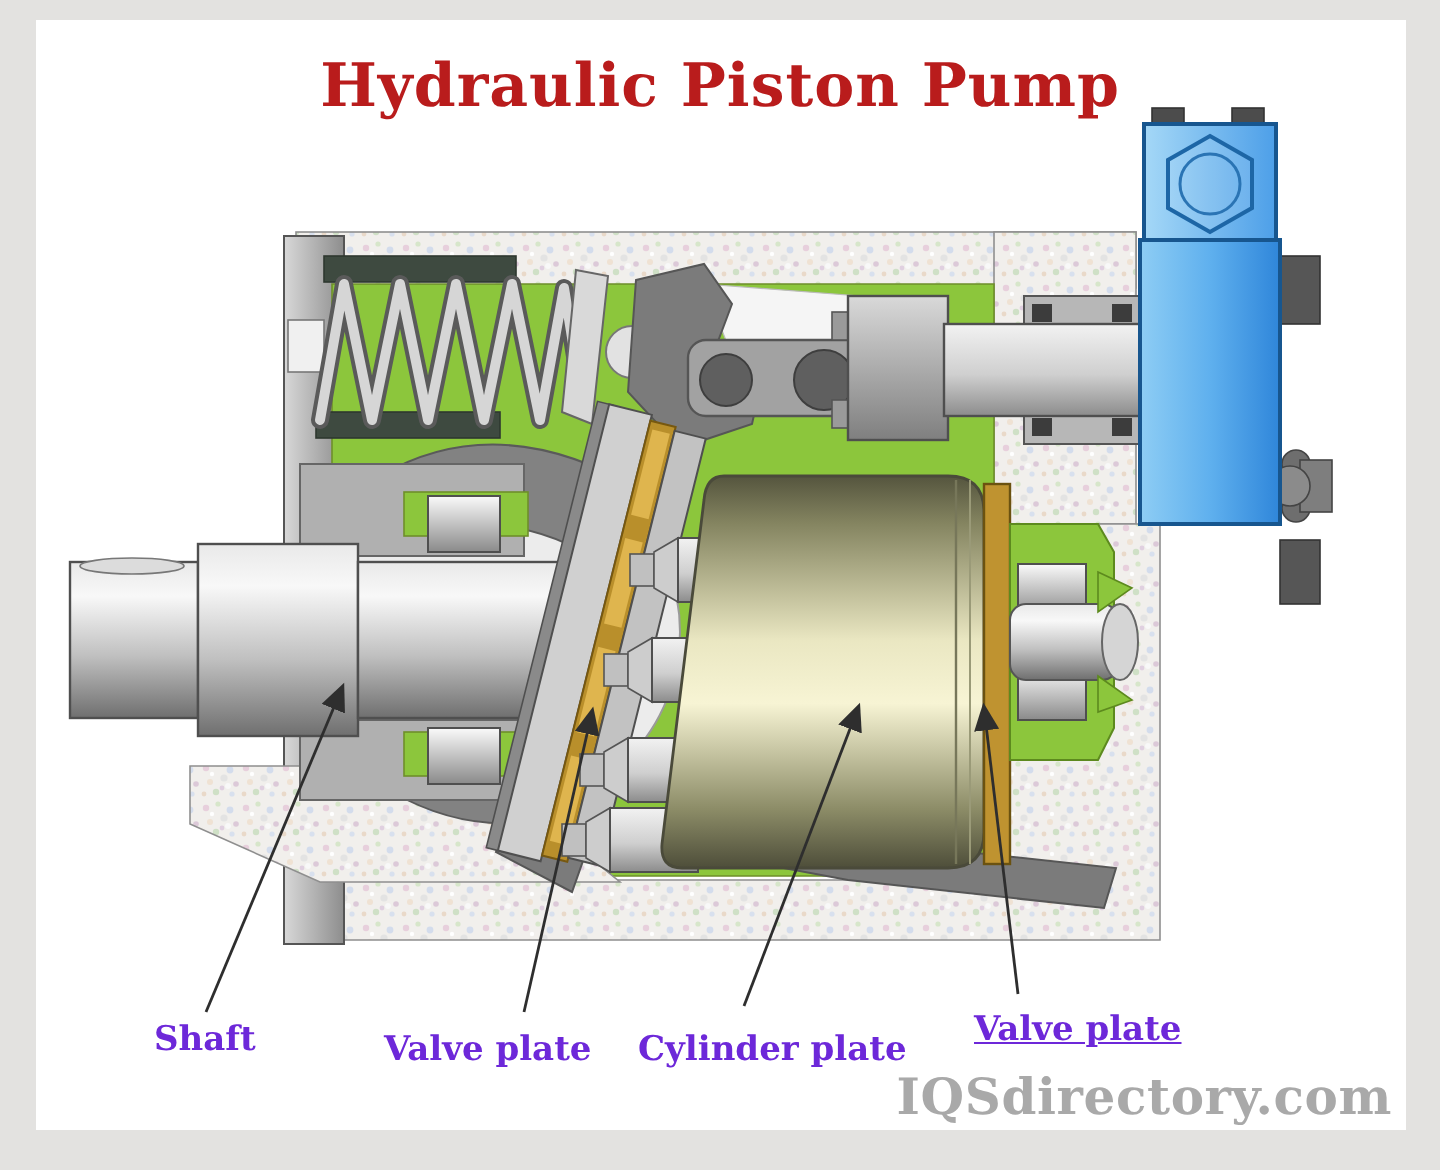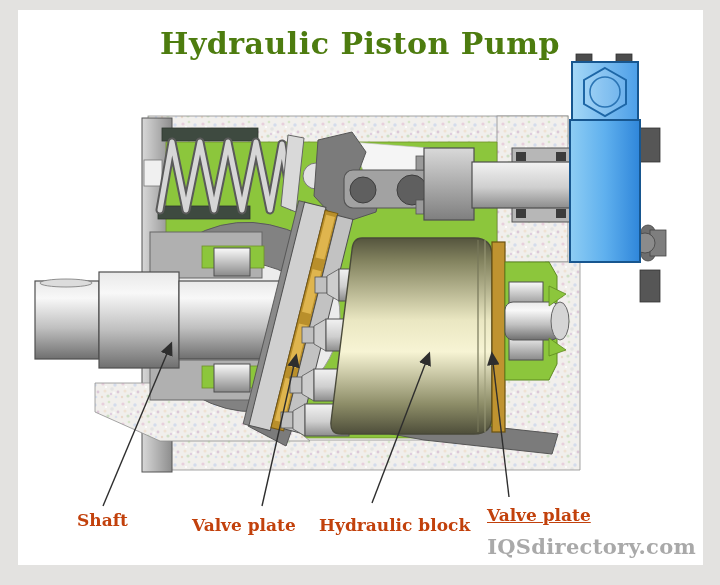--- a/index.html
+++ b/index.html
@@ -7,34 +7,34 @@
     width:720px;height:585px;position:relative;overflow:hidden;
     background:#e3e2e0;
     font-family:"DejaVu Serif","Liberation Serif",serif;
   }
   .sheet{
     position:absolute;left:18px;top:10px;width:685px;height:555px;
     background:#ffffff;
   }
   .page-title{
     position:absolute;left:0;top:26px;width:720px;text-align:center;
-    font-size:30px;font-weight:bold;color:#4d7c0f;letter-spacing:.5px;
+    font-size:30px;font-weight:bold;color:#b91c1c;letter-spacing:.5px;
   }
   svg.diagram{position:absolute;left:0;top:0;}
   .lbl{
-    position:absolute;font-size:17px;font-weight:600;color:#c2410c;
+    position:absolute;font-size:17px;font-weight:600;color:#6d28d9;
     white-space:nowrap;
   }
   .lbl-shaft{left:77px;top:510px;}
   .lbl-swash{left:192px;top:515px;}
   .lbl-cyl{left:319px;top:515px;}
   .lbl-valve{left:487px;top:505px;text-decoration:underline;}
   .watermark{
     position:absolute;top:534px;right:24px;
-    font-size:21px;font-weight:bold;color:#a9a9a9;letter-spacing:.3px;
+    font-size:25px;font-weight:bold;color:#a9a9a9;letter-spacing:.3px;
   }
 </style>
 </head>
 <body>
 
 <div class="sheet"></div>
 
 <div class="page-title">Hydraulic Piston Pump</div>
 
 <svg class="diagram" width="720" height="585" viewBox="0 0 720 585">
@@ -246,16 +246,16 @@
   <g stroke="#2e2e2e" stroke-width="1.4" fill="none">
     <line x1="103" y1="506" x2="171" y2="344" marker-end="url(#arrow)"></line>
     <line x1="262" y1="506" x2="296" y2="356" marker-end="url(#arrow)"></line>
     <line x1="372" y1="503" x2="429" y2="354" marker-end="url(#arrow)"></line>
     <line x1="509" y1="497" x2="492" y2="354" marker-end="url(#arrow)"></line>
   </g>
 </svg>
 
 <div class="lbl lbl-shaft">Shaft</div>
 <div class="lbl lbl-swash">Valve plate</div>
-<div class="lbl lbl-cyl">Hydraulic block</div>
+<div class="lbl lbl-cyl">Cylinder plate</div>
 <div class="lbl lbl-valve">Valve plate</div>
 
 <div class="watermark">IQSdirectory.com</div>
 
 </body></html>

